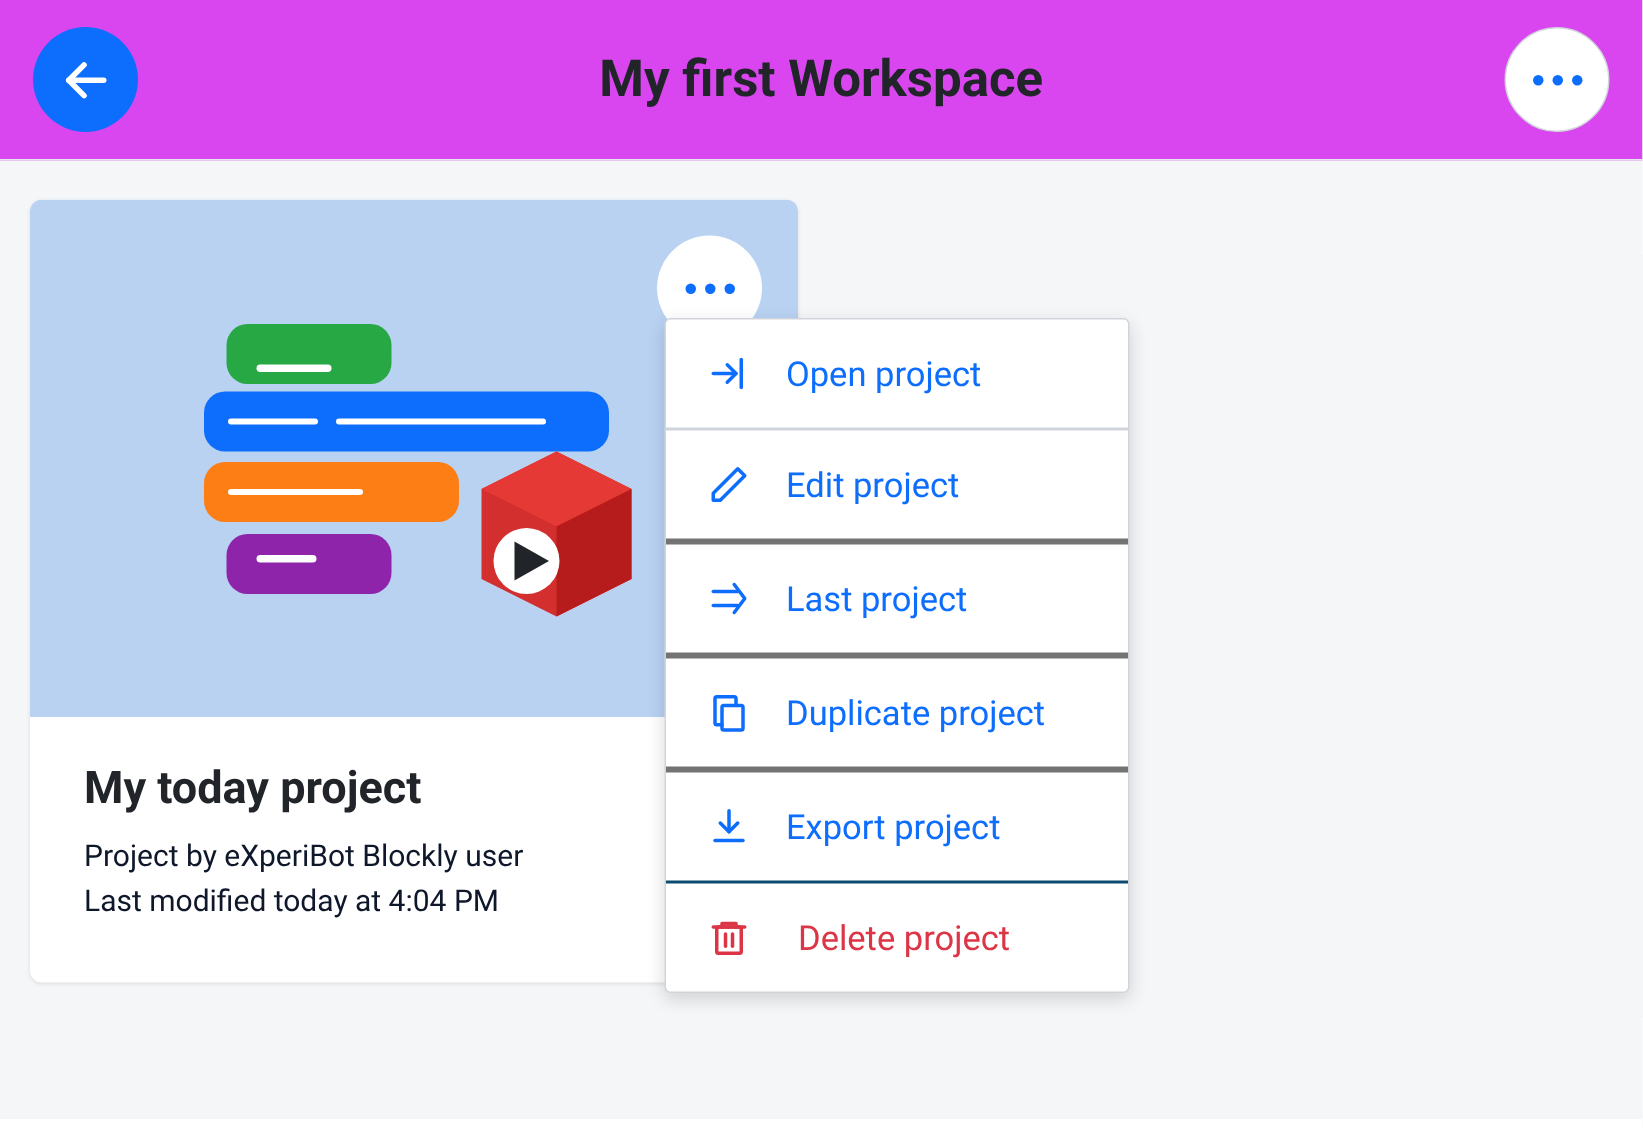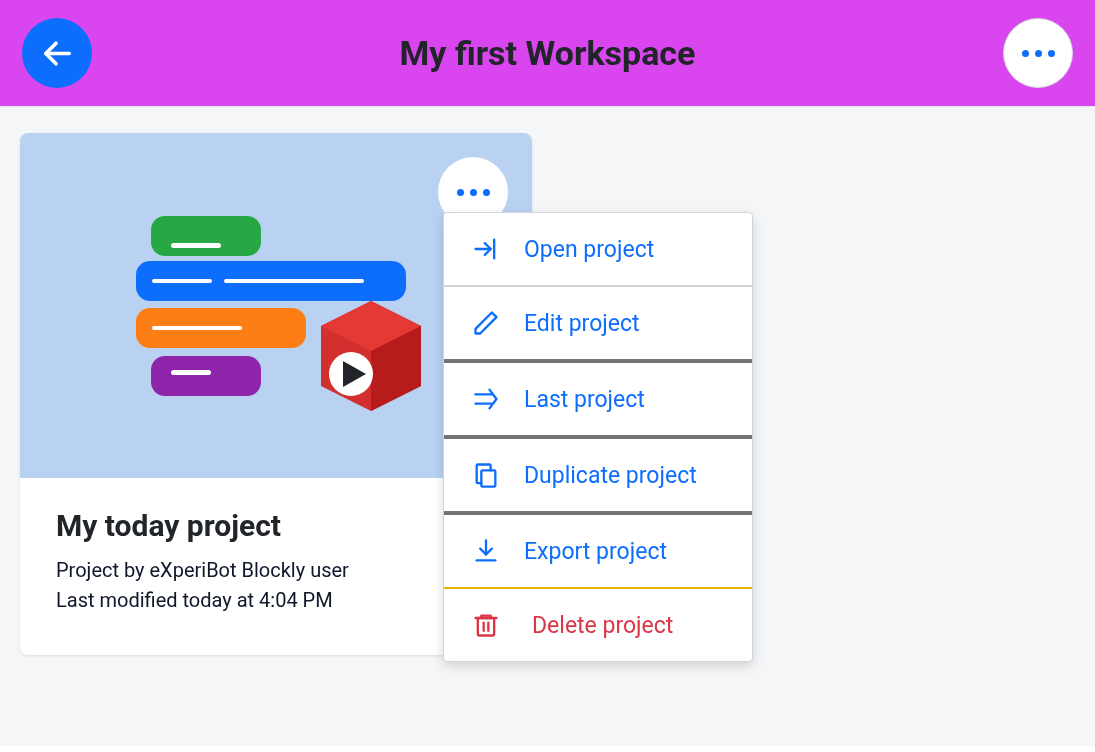--- a/index.html
+++ b/index.html
@@ -114,21 +114,21 @@
     .menu-item {
       display: flex;
       align-items: center;
       padding: 22px 28px;
       gap: 24px;
       cursor: pointer;
       border-bottom: 4px solid #737373;
     }
     .menu-item:last-child { border-bottom: none; gap: 32px; }
     .menu-item:first-child { border-bottom: 2px solid #cfd4da; }
-    .menu-item:nth-child(5) { border-bottom: 2px solid #eab308; }
+    .menu-item:nth-child(5) { border-bottom: 2px solid #0c4a6e; }
     .menu-icon { width: 28px; height: 28px; flex-shrink: 0; }
     .menu-label {
       font-size: 23px;
       color: #0d6efd;
     }
     .menu-item.danger .menu-label { color: #dc3545; }
     
     .blocks {
       position: relative;
       width: 280px;

